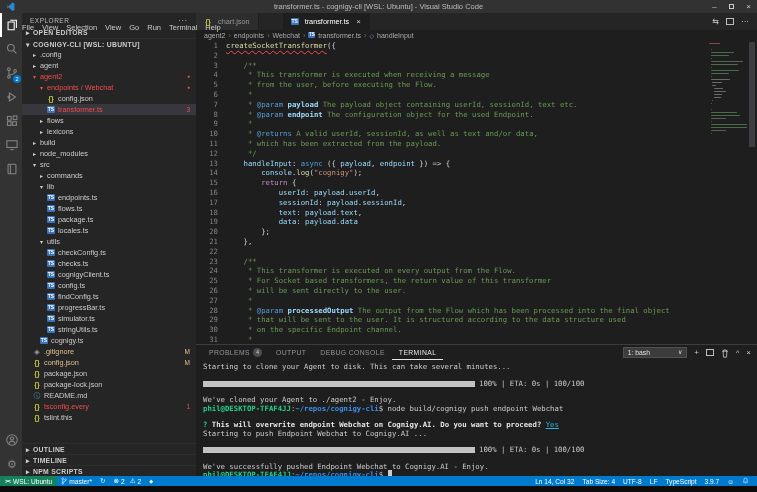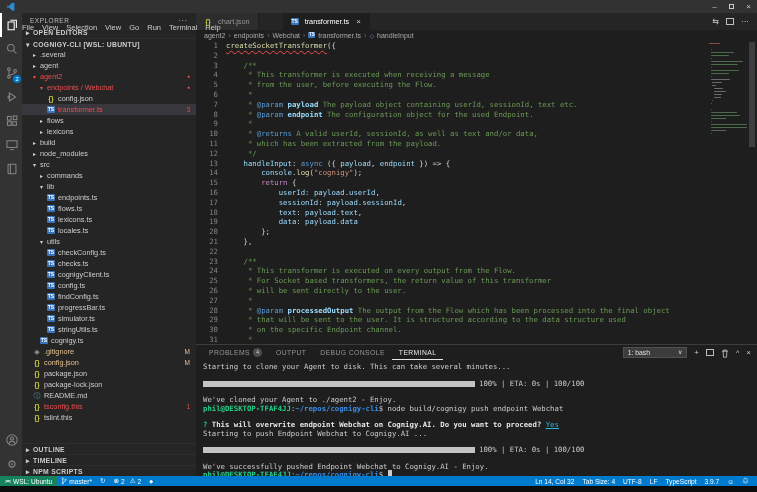--- a/index.html
+++ b/index.html
@@ -129,20 +129,21 @@
   <span style="display:flex;">
       <span class="menu-item">File</span>
       <span class="menu-item">View</span>
       <span class="menu-item">Selection</span>
       <span class="menu-item">View</span>
       <span class="menu-item">Go</span>
       <span class="menu-item">Run</span>
       <span class="menu-item">Terminal</span>
       <span class="menu-item">Help</span>
     </span>
+  <span class="win-title">transformer.ts - cognigy-cli [WSL: Ubuntu] - Visual Studio Code</span>
   <span class="win-controls">
     <span class="win-btn">–</span>
     <span class="win-btn"><span class="maxbox"></span></span>
     <span class="win-btn">×</span>
   </span>
 </div>
 
 <div class="main">
 
   <div class="activitybar">
@@ -211,53 +212,53 @@
       <span>EXPLORER</span>
       <span class="dots">···</span>
     </div>
     <div class="sb-sec" style="border-top:none;">
       <span class="chev">▸</span><span>OPEN EDITORS</span>
     </div>
     <div class="sb-sec">
       <span class="chev">▾</span><span>COGNIGY-CLI [WSL: UBUNTU]</span>
     </div>
     <div class="tree">
-        <div class="tree-row" style="padding-left: 11px;"><span class="chev">▸</span><span>.several</span></div>
+        <div class="tree-row" style="padding-left: 11px;"><span class="chev">▸</span><span>.config</span></div>
         <div class="tree-row" style="padding-left: 11px;"><span class="chev">▸</span><span>agent</span></div>
         <div class="tree-row c-err" style="padding-left: 11px;"><span class="chev">▾</span><span>agent2</span><span class="badge-right badge-dot">●</span></div>
         <div class="tree-row c-err" style="padding-left: 18px;"><span class="chev">▾</span><span>endpoints / Webchat</span><span class="badge-right badge-dot">●</span></div>
         <div class="tree-row" style="padding-left: 25px;"><span class="ficon-json">{}</span><span>config.json</span></div>
         <div class="tree-row c-err selected" style="padding-left: 25px;"><span class="ficon-ts">TS</span><span>transformer.ts</span><span class="badge-right badge-num">3</span></div>
         <div class="tree-row" style="padding-left: 18px;"><span class="chev">▸</span><span>flows</span></div>
         <div class="tree-row" style="padding-left: 18px;"><span class="chev">▸</span><span>lexicons</span></div>
         <div class="tree-row" style="padding-left: 11px;"><span class="chev">▸</span><span>build</span></div>
         <div class="tree-row" style="padding-left: 11px;"><span class="chev">▸</span><span>node_modules</span></div>
         <div class="tree-row" style="padding-left: 11px;"><span class="chev">▾</span><span>src</span></div>
         <div class="tree-row" style="padding-left: 18px;"><span class="chev">▸</span><span>commands</span></div>
         <div class="tree-row" style="padding-left: 18px;"><span class="chev">▾</span><span>lib</span></div>
         <div class="tree-row" style="padding-left: 25px;"><span class="ficon-ts">TS</span><span>endpoints.ts</span></div>
         <div class="tree-row" style="padding-left: 25px;"><span class="ficon-ts">TS</span><span>flows.ts</span></div>
-        <div class="tree-row" style="padding-left: 25px;"><span class="ficon-ts">TS</span><span>lexicons.ts</span></div>
+        <div class="tree-row" style="padding-left: 25px;"><span class="ficon-ts">TS</span><span>package.ts</span></div>
         <div class="tree-row" style="padding-left: 25px;"><span class="ficon-ts">TS</span><span>locales.ts</span></div>
         <div class="tree-row" style="padding-left: 18px;"><span class="chev">▾</span><span>utils</span></div>
         <div class="tree-row" style="padding-left: 25px;"><span class="ficon-ts">TS</span><span>checkConfig.ts</span></div>
         <div class="tree-row" style="padding-left: 25px;"><span class="ficon-ts">TS</span><span>checks.ts</span></div>
         <div class="tree-row" style="padding-left: 25px;"><span class="ficon-ts">TS</span><span>cognigyClient.ts</span></div>
         <div class="tree-row" style="padding-left: 25px;"><span class="ficon-ts">TS</span><span>config.ts</span></div>
         <div class="tree-row" style="padding-left: 25px;"><span class="ficon-ts">TS</span><span>findConfig.ts</span></div>
         <div class="tree-row" style="padding-left: 25px;"><span class="ficon-ts">TS</span><span>progressBar.ts</span></div>
         <div class="tree-row" style="padding-left: 25px;"><span class="ficon-ts">TS</span><span>simulator.ts</span></div>
         <div class="tree-row" style="padding-left: 25px;"><span class="ficon-ts">TS</span><span>stringUtils.ts</span></div>
         <div class="tree-row" style="padding-left: 18px;"><span class="ficon-ts">TS</span><span>cognigy.ts</span></div>
         <div class="tree-row c-mod" style="padding-left: 11px;"><span class="ficon-git">◈</span><span>.gitignore</span><span class="badge-right badge-m">M</span></div>
         <div class="tree-row c-mod" style="padding-left: 11px;"><span class="ficon-json">{}</span><span>config.json</span><span class="badge-right badge-m">M</span></div>
         <div class="tree-row" style="padding-left: 11px;"><span class="ficon-json">{}</span><span>package.json</span></div>
         <div class="tree-row" style="padding-left: 11px;"><span class="ficon-json">{}</span><span>package-lock.json</span></div>
         <div class="tree-row" style="padding-left: 11px;"><span class="ficon-info">ⓘ</span><span>README.md</span></div>
-        <div class="tree-row c-err" style="padding-left: 11px;"><span class="ficon-json">{}</span><span>tsconfig.this</span><span class="badge-right badge-num">1</span></div>
+        <div class="tree-row c-err" style="padding-left: 11px;"><span class="ficon-json">{}</span><span>tsconfig.every</span><span class="badge-right badge-num">1</span></div>
         <div class="tree-row" style="padding-left: 11px;"><span class="ficon-json">{}</span><span>tslint.this</span></div>
       </div>
     <div style="margin-top:auto;">
         <div class="sb-sec"><span class="chev">▸</span><span>OUTLINE</span></div>
         <div class="sb-sec"><span class="chev">▸</span><span>TIMELINE</span></div>
         <div class="sb-sec"><span class="chev">▸</span><span>NPM SCRIPTS</span></div>
       </div>
   </div>
 
   <div class="editor-region">

